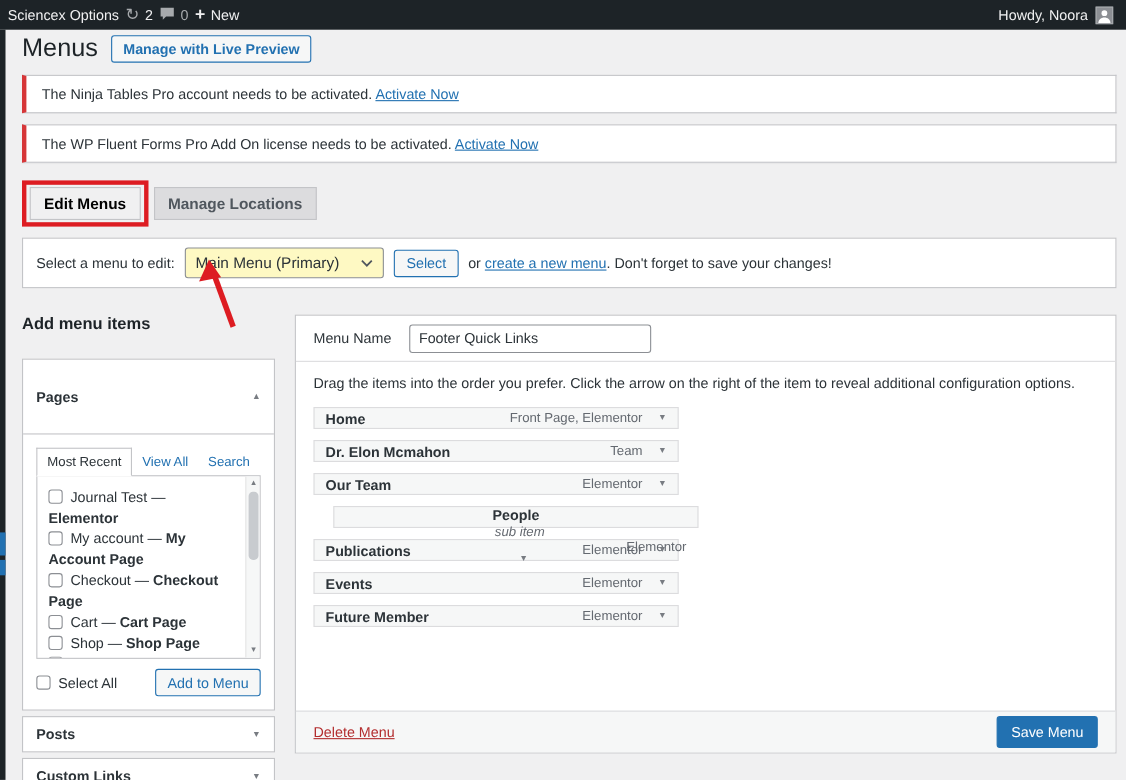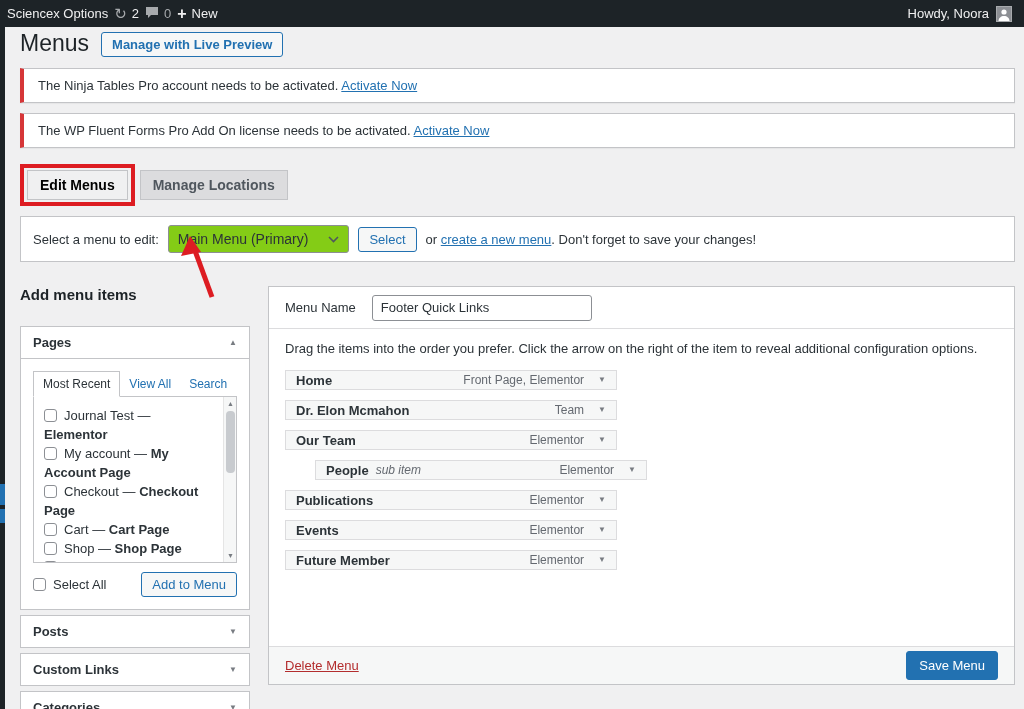--- a/index.html
+++ b/index.html
@@ -49,38 +49,38 @@
     cursor:pointer; white-space:nowrap;
   }
   .nav-tab.active { background:#f0f0f1; color:#000; }
   .nav-tab.inactive { background:#dcdcde; color:#50575e; margin-left:5px; }
   
   .select-card {
     margin-top:10px; background:#fff; border:1px solid #c3c4c7;
     padding:9px 12px; display:flex; align-items:center; gap:9px; height:46px;
   }
   .fake-select {
-    border:1px solid #8c8f94; border-radius:3px; background:#84cc16;
+    border:1px solid #8c8f94; border-radius:3px; background:#fef9c3;
     padding:5px 9px; display:flex; align-items:center; gap:20px; font-size:14px;
     color:#2c3338; cursor:pointer; height:28px;
   }
   .btn-secondary {
     background:#f6f7f7; border:1px solid #2271b1; color:#2271b1; border-radius:3px;
     padding:4px 10px; font-size:13px; cursor:pointer; font-family:inherit;
   }
   
   .columns { display:flex; gap:18px; margin-top:24px; }
   .col-left { width:230px; flex:0 0 230px; }
   .col-right { flex:1; }
   .col-heading { font-size:15px; font-weight:700; color:#1d2327; margin-bottom:22px; height:18px; }
   
   .panel { background:#fff; border:1px solid #c3c4c7; }
   .panel-header {
     display:flex; align-items:center; justify-content:space-between;
-    padding:8px 12px; font-weight:700; font-size:13px; color:#2c3338; cursor:pointer;
+    padding:26px 12px; font-weight:700; font-size:13px; color:#2c3338; cursor:pointer;
   }
   .panel-header.open { border-bottom:1px solid #c3c4c7; }
   .caret { font-size:8px; color:#787c82; line-height:1; }
   .panel-body { padding:12px; }
   .inner-tabs { display:flex; align-items:flex-end; position:relative; z-index:2; margin-bottom:-1px; font-size:12px; }
   .inner-tab-active {
     background:#fff; border:1px solid #c3c4c7; border-bottom:1px solid #fff;
     padding:5px 9px; color:#2c3338; cursor:pointer;
   }
   .inner-tab-link { padding:6px 9px; color:#2271b1; cursor:pointer; }
@@ -117,21 +117,21 @@
   .menu-name-input {
     border:1px solid #8c8f94; border-radius:3px; padding:4px 8px; font-size:13px;
     width:220px; height:26px; color:#2c3338; font-family:inherit; background:#fff;
   }
   .structure-body { padding:12px 16px; flex:1 1 auto; overflow:hidden; }
   .instructions { font-size:13px; color:#2c3338; margin-bottom:14px; }
   .menu-card {
     width:332px; height:20px; background:#f6f7f7; border:1px solid #dcdcde;
     display:flex; align-items:center; padding:0 10px; margin-bottom:10px; cursor:move;
   }
-  .menu-card.sub { margin-left:30px; }
+  .menu-card.sub { margin-left:18px;flex-direction:column; }
   .mi-label { font-weight:700; font-size:13px; color:#2c3338; }
   .mi-sub { font-style:italic; color:#646970; margin-left:7px; font-size:12px; }
   .mi-sub:empty { display:none; }
   .mi-meta { margin-left:auto; color:#646970; font-size:12px; }
   .mi-caret { margin-left:14px; cursor:pointer; }
   .structure-footer {
     flex:0 0 28px; background:#f6f7f7; border-top:1px solid #dcdcde;
     display:flex; align-items:center; justify-content:space-between; padding:4px 16px;
   }
   .delete-link { color:#b32d2e; text-decoration:underline; font-size:13px; cursor:pointer; }

